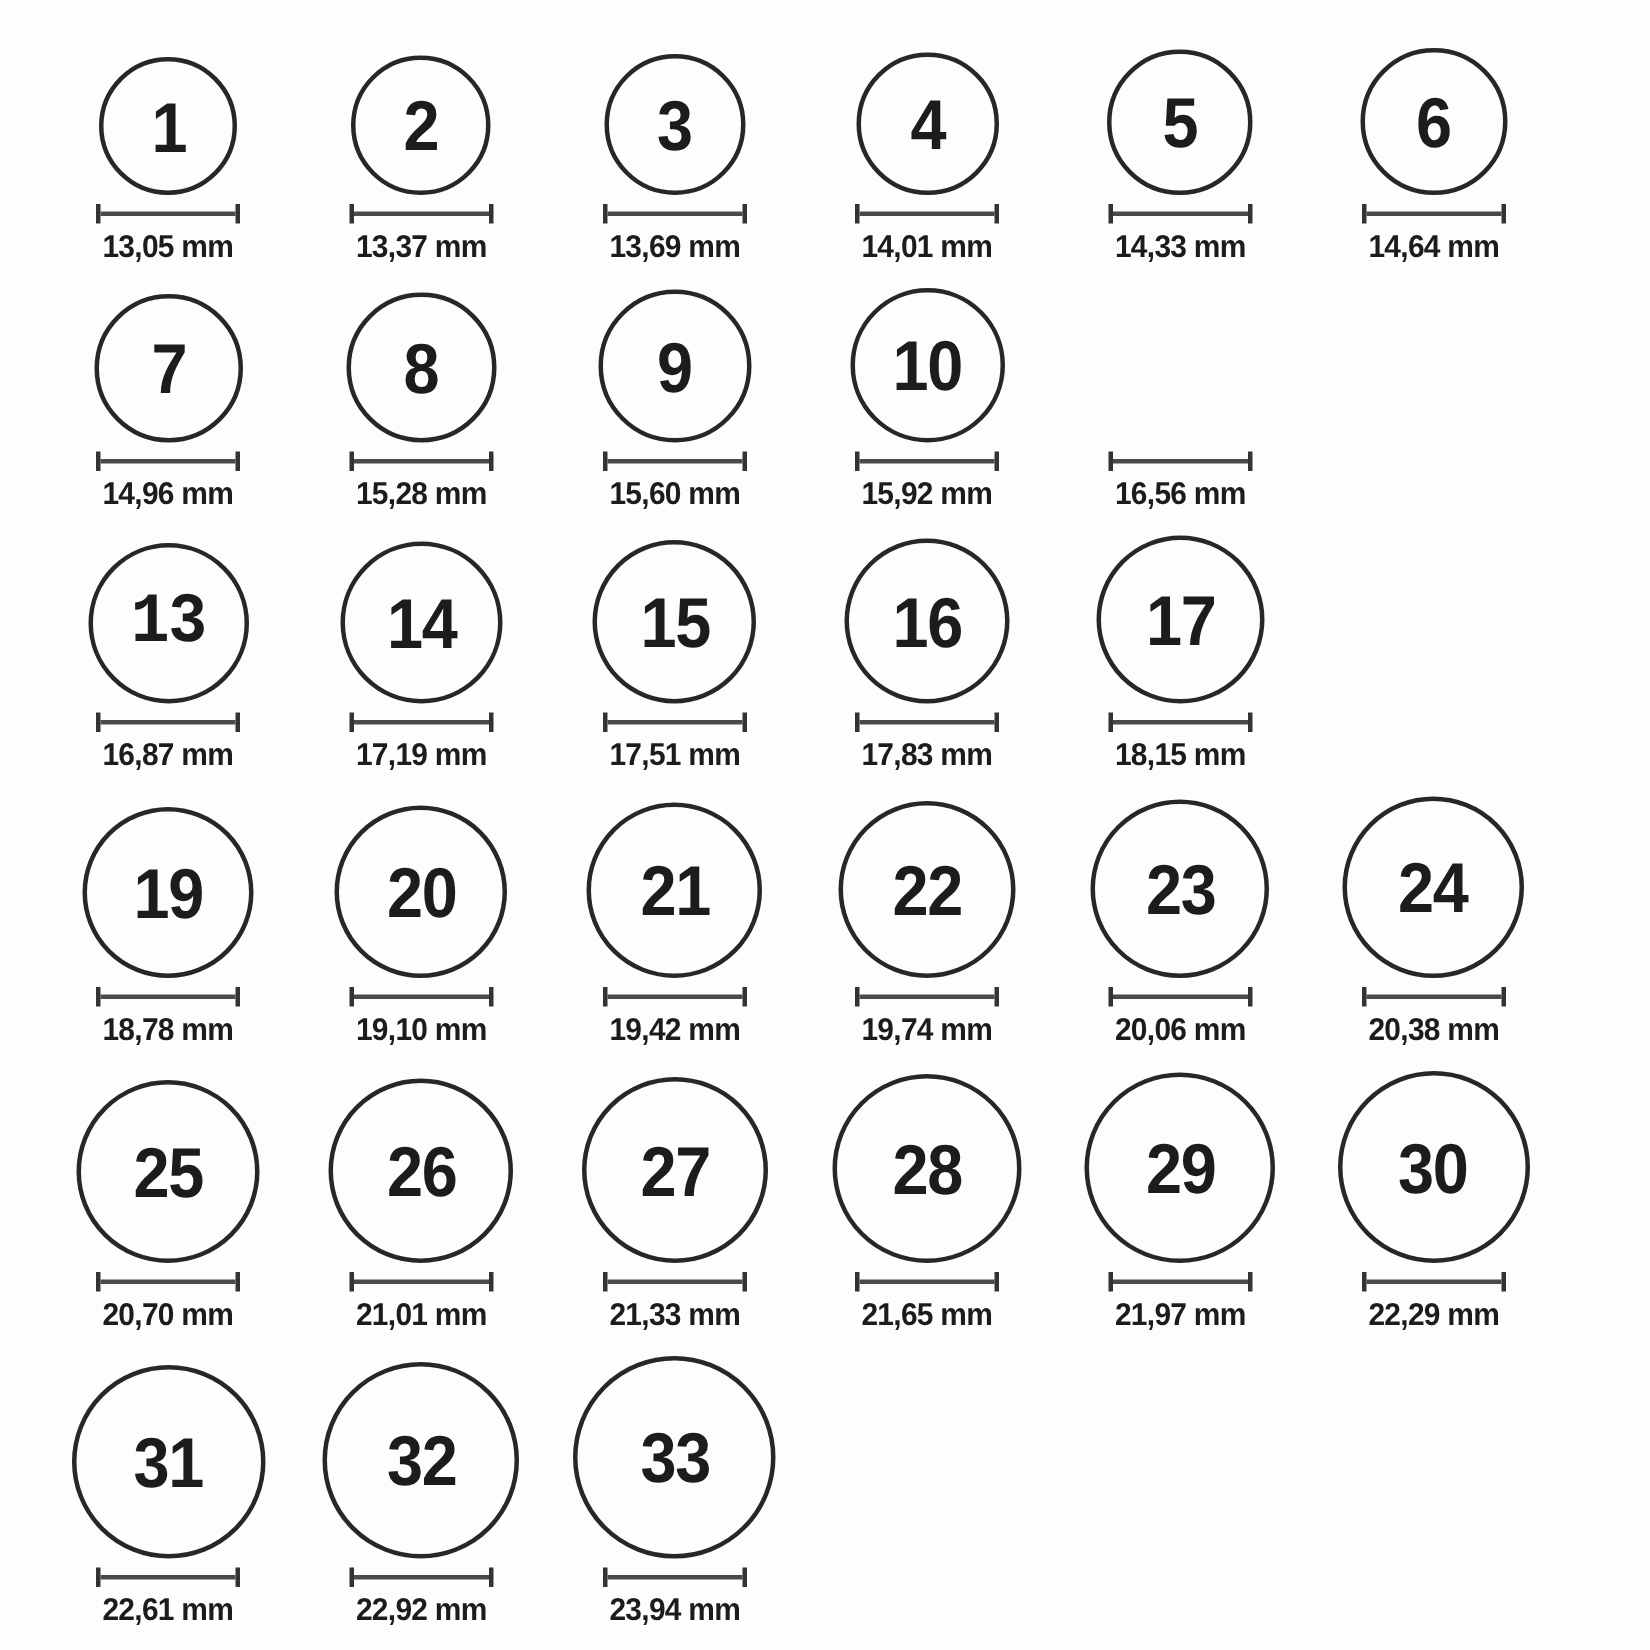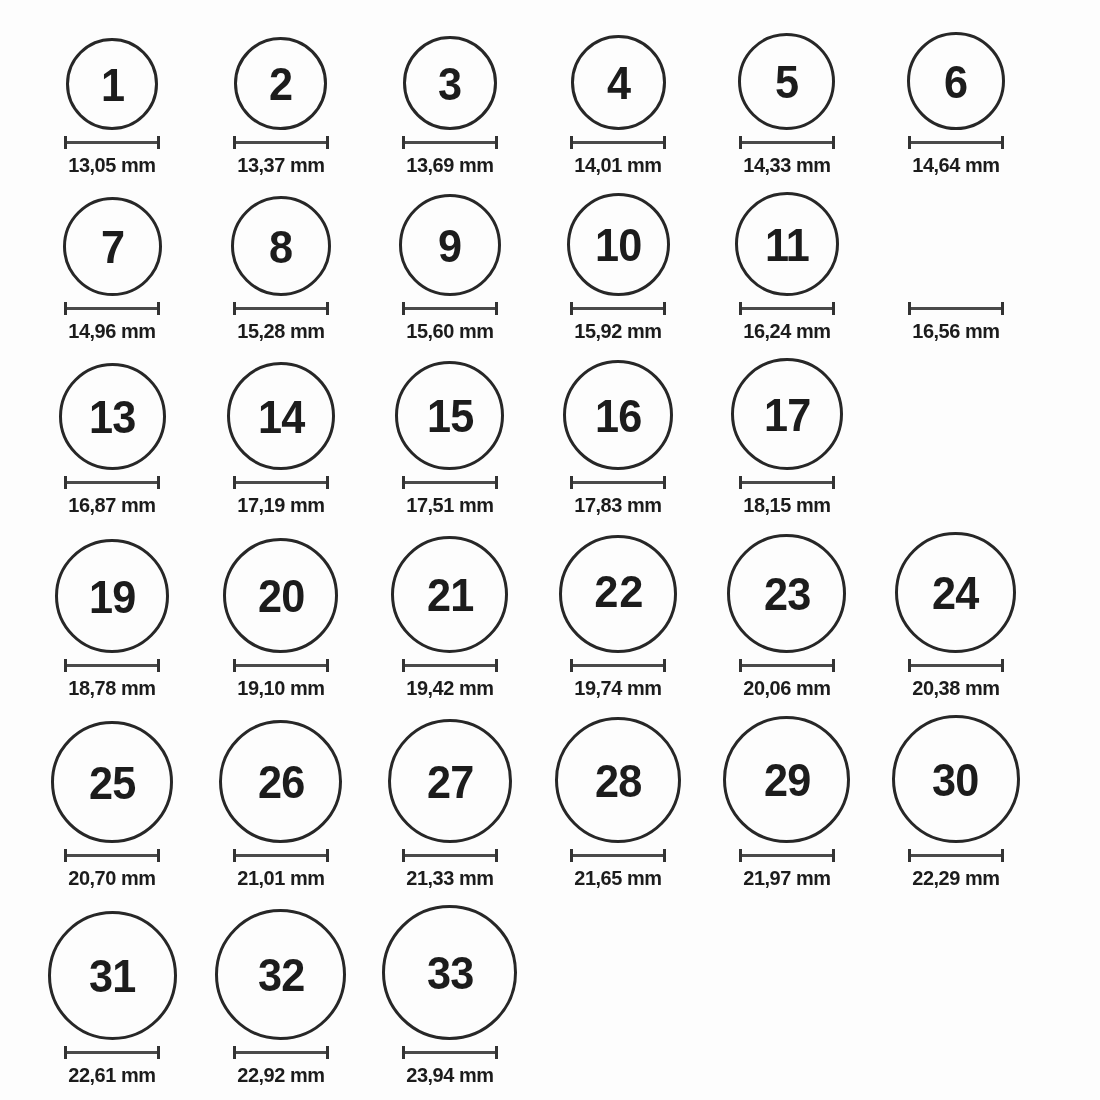--- a/index.html
+++ b/index.html
@@ -143,34 +143,27 @@
         <div class="label">15,60 mm</div>
       </div>
       <div class="cell">
         <div class="circle" style="width: 103px; height: 103px; align-items: center;">
           <span class="num">10</span>
         </div>
         <div class="measure"></div>
         <div class="label">15,92 mm</div>
       </div>
       <div class="cell">
-        <div class="circle" style="width: 104px; height: 104px;">
-          <span class="num">11</span>
-        </div>
-        <div class="measure"></div>
-        <div class="label">16,24 mm</div>
-      </div>
-      <div class="cell">
         <div class="measure"></div>
         <div class="label">16,56 mm</div>
       </div>
     </div>
     <div class="row">
       <div class="cell">
-        <div class="circle" style="width: 107px; height: 107px;">
+        <div class="circle" style="width: 107px; height: 107px; font-family: Liberation Mono, monospace;">
           <span class="num">13</span>
         </div>
         <div class="measure"></div>
         <div class="label">16,87 mm</div>
       </div>
       <div class="cell">
         <div class="circle" style="width: 108px; height: 108px;">
           <span class="num">14</span>
         </div>
         <div class="measure"></div>
@@ -214,21 +207,21 @@
         <div class="label">19,10 mm</div>
       </div>
       <div class="cell">
         <div class="circle" style="width: 117px; height: 117px;">
           <span class="num">21</span>
         </div>
         <div class="measure"></div>
         <div class="label">19,42 mm</div>
       </div>
       <div class="cell">
-        <div class="circle" style="width: 118px; height: 118px; font-family: Liberation Mono, monospace;">
+        <div class="circle" style="width: 118px; height: 118px;">
           <span class="num">22</span>
         </div>
         <div class="measure"></div>
         <div class="label">19,74 mm</div>
       </div>
       <div class="cell">
         <div class="circle" style="width: 119px; height: 119px; text-align: center;">
           <span class="num">23</span>
         </div>
         <div class="measure"></div>

